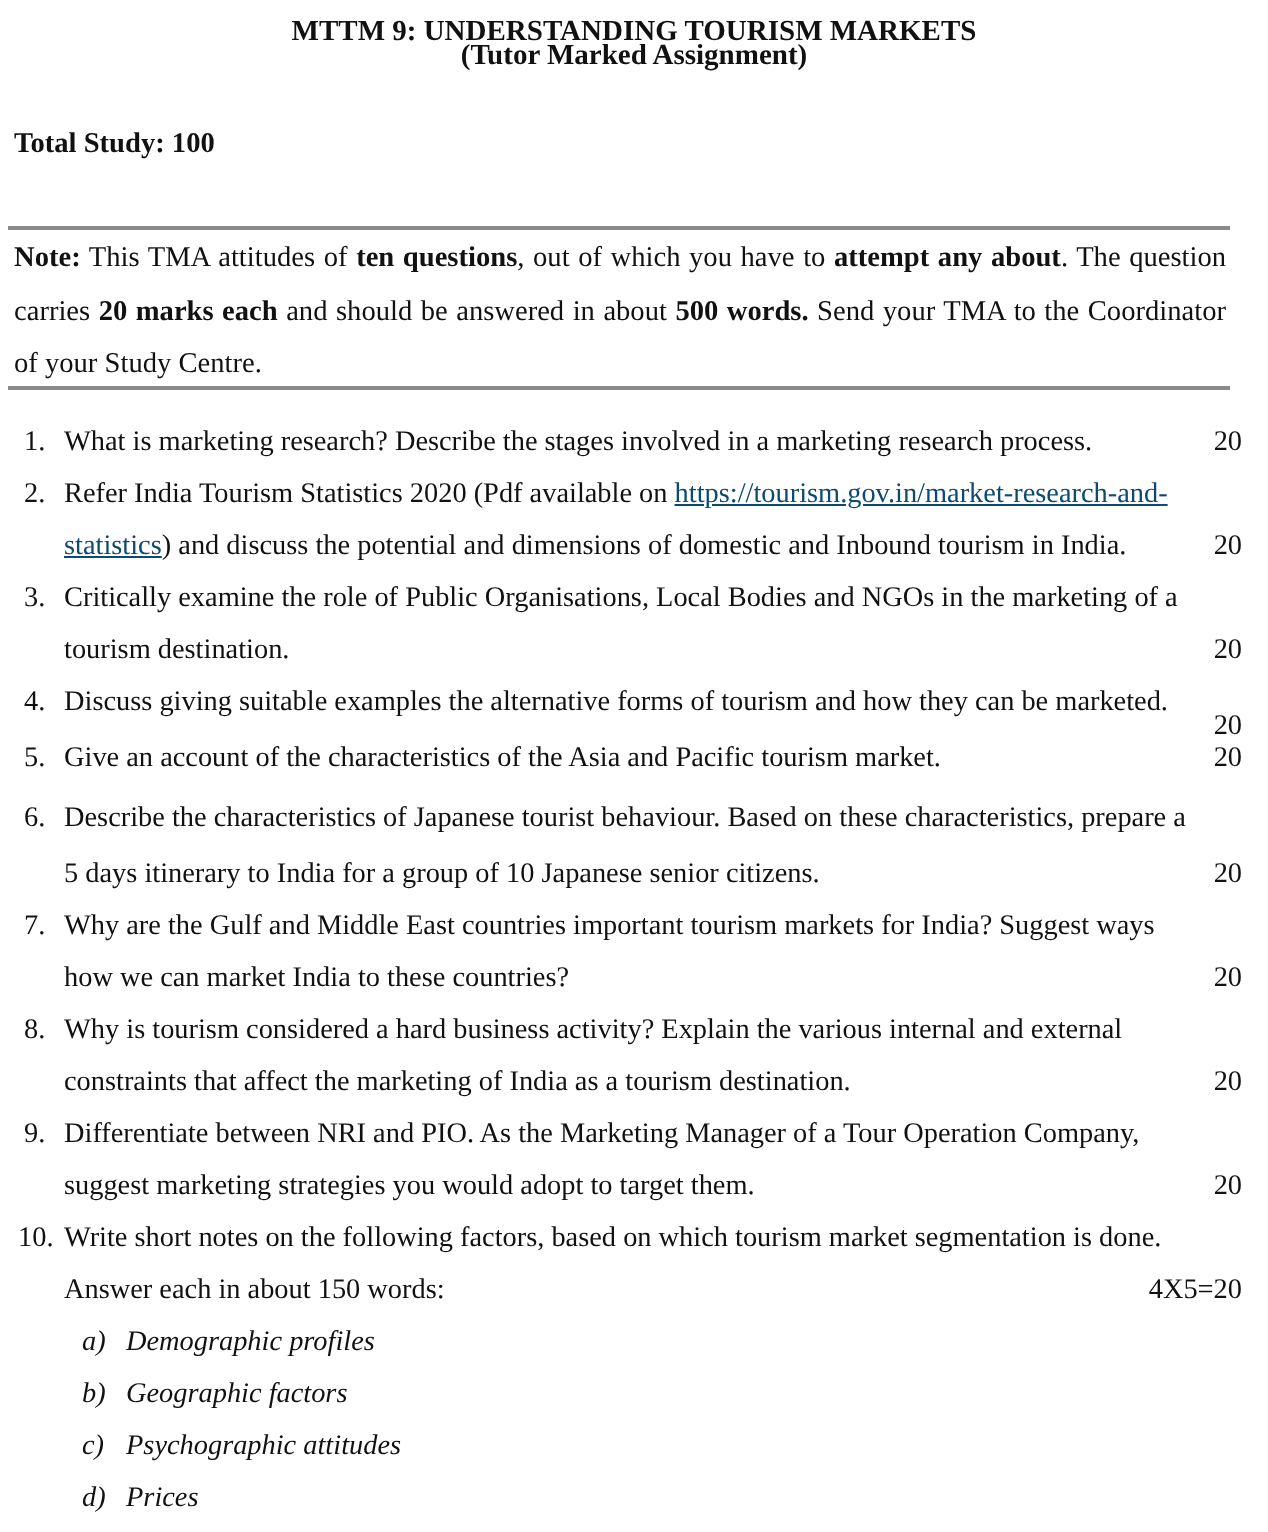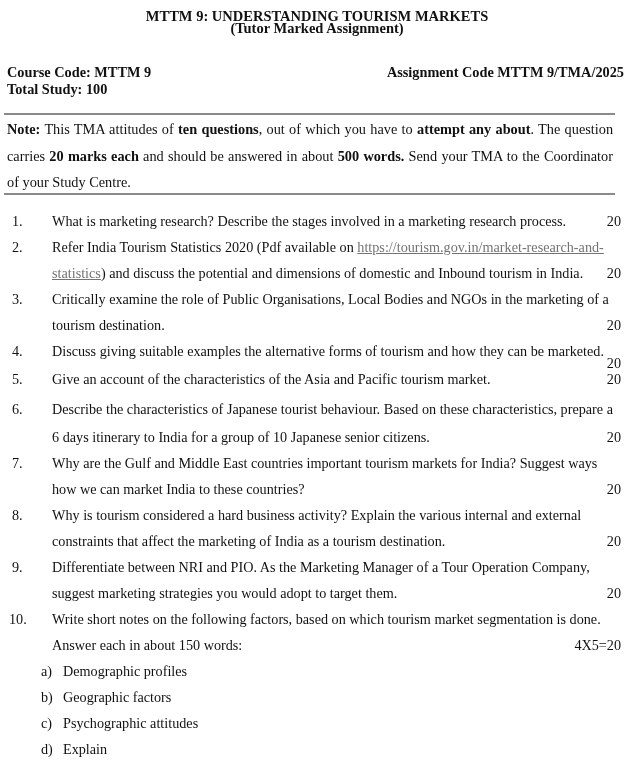--- a/index.html
+++ b/index.html
@@ -11,38 +11,36 @@
   .meta.left { left: 7px; top: 64px; }
   .meta.right { right: 10px; top: 64px; text-align: right; }
   .rule { position: absolute; left: 4px; width: 611px; height: 2px; background: #8a8a8a; }
   .rule.top { top: 113px; }
   .rule.bot { top: 193px; }
   .note { position: absolute; left: 7px; top: 116px; width: 606px; line-height: 26.5px; text-align: justify; font-size: 14.3px; }
   .note b { font-weight: bold; font-family: Liberation Serif, serif; }
   .q { position: absolute; left: 0; width: 634px; line-height: 26px; }
   .q .num { position: absolute; left: 12px; width: 22px; text-align: left; }
   .q .num.two { left: 9px; }
-  .q .line { position: absolute; left: 52px; white-space: nowrap; text-align: center; }
+  .q .line { position: absolute; left: 32px; white-space: nowrap; text-align: center; }
   .q .mark { position: absolute; right: 13px; }
-  .link { color: #737373; text-decoration: underline; }
-  .sub { position: absolute; left: 41px; line-height: 26px; }
+  .link { color: #0c4a6e; text-decoration: underline; }
+  .sub { position: absolute; left: 41px; line-height: 26px; font-style: italic; }
   .sub .lbl { display: inline-block; width: 22px; }
 </style>
 </head>
 <body>
 
 <div>
   <div class="title t1">MTTM 9: UNDERSTANDING TOURISM MARKETS</div>
   <div class="title t2">(Tutor Marked Assignment)</div>
   <div class="meta left">
-    <div>Course Code: MTTM 9</div>
     <div>Total Study: 100</div>
   </div>
   <div class="meta right">
-    <div>Assignment Code MTTM 9/TMA/2025</div>
   </div>
 </div>
 
 <div class="rule top"></div>
 <div class="note"><b>Note:</b><span> This TMA attitudes of </span><b>ten questions</b><span>, out of which you have to </span><b>attempt any about</b><span>. The question carries </span><b>20 marks each</b><span> and should be answered in about </span><b>500 words.</b><span> Send your TMA to the Coordinator of your Study Centre.</span></div>
 <div class="rule bot"></div>
 
 <div>
 
   <div class="q" style="top:208px">
@@ -81,21 +79,21 @@
     <span class="num">5.</span>
     <span class="line">Give an account of the characteristics of the Asia and Pacific tourism market.</span>
     <span class="mark">20</span>
   </div>
 
   <div class="q" style="top:396px">
     <span class="num">6.</span>
     <span class="line">Describe the characteristics of Japanese tourist behaviour. Based on these characteristics, prepare a</span>
   </div>
   <div class="q" style="top:424px">
-    <span class="line">6 days itinerary to India for a group of 10 Japanese senior citizens.</span>
+    <span class="line">5 days itinerary to India for a group of 10 Japanese senior citizens.</span>
     <span class="mark">20</span>
   </div>
 
   <div class="q" style="top:450px">
     <span class="num">7.</span>
     <span class="line">Why are the Gulf and Middle East countries important tourism markets for India? Suggest ways</span>
   </div>
   <div class="q" style="top:476px">
     <span class="line">how we can market India to these countries?</span>
     <span class="mark">20</span>
@@ -130,15 +128,15 @@
   <div class="sub" style="top:658px">
     <span class="lbl">a)</span><span>Demographic profiles</span>
   </div>
   <div class="sub" style="top:684px">
     <span class="lbl">b)</span><span>Geographic factors</span>
   </div>
   <div class="sub" style="top:710px">
     <span class="lbl">c)</span><span>Psychographic attitudes</span>
   </div>
   <div class="sub" style="top:736px">
-    <span class="lbl">d)</span><span>Explain</span>
+    <span class="lbl">d)</span><span>Prices</span>
   </div>
 </div>
 
 </body></html>

